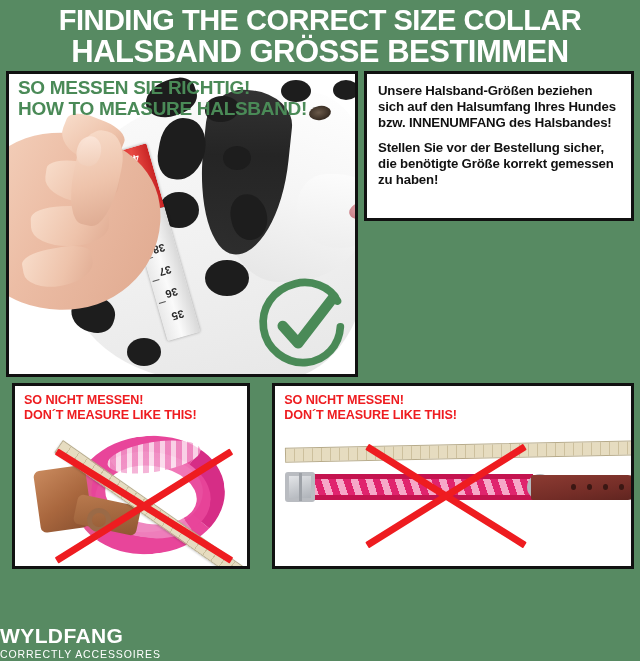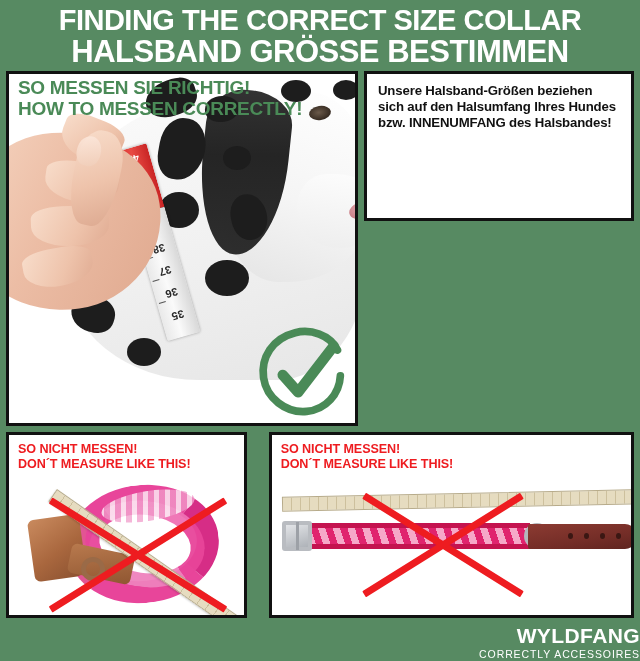--- a/index.html
+++ b/index.html
@@ -42,21 +42,21 @@
   #col-right { width: 270px; display: flex; flex-direction: column; gap: 6px; }
 
   .panel {
     background: #ffffff;
     border: 3px solid #111111;
     position: relative;
     overflow: hidden;
   }
 
   
-  #panel-photo { height: 355px; text-decoration: underline; }
+  #panel-photo { height: 306px; text-decoration: underline; }
 
   .panel-heading {
     position: absolute;
     top: 4px; left: 9px;
     z-index: 8;
     line-height: 1.08;
   }
   .panel-heading div {
     color: #4a8a57;
     font-weight: bold;
@@ -234,21 +234,21 @@
     line-height: 1.21;
     margin-bottom: 9px;
     letter-spacing: -0.15px;
   }
   .text-panel p:last-child { margin-bottom: 0; }
 
   
   #bottom {
     display: flex;
     gap: 22px;
-    padding: 6px 6px 0 6px;
+    padding: 6px 6px 0 12px;
   }
   #panel-bad-left  { width: 247px; height: 186px; }
   #panel-bad-right { width: 375px; height: 186px; }
 
   .warn {
     position: relative;
     z-index: 6;
     padding: 7px 0 0 9px;
     line-height: 1.18;
   }
@@ -408,21 +408,21 @@
 
   #x-left  { left: 26px; top: 14px; width: 206px; height: 124px; }
   #x-left  span { height: 7px; }
   #x-right { left: 78px; top: 6px; width: 186px; height: 120px; }
   #x-right span { height: 7px; }
 
   
   #footer {
     position: absolute;
     left: 0; right: 0; bottom: 2px;
-    text-align: right;
+    text-align: left;
     color: #ffffff;
     line-height: 1;
   }
   #logo-main {
     font-size: 21px;
     font-weight: bold;
     letter-spacing: 0.4px;
   }
   #logo-sub {
     font-size: 18px;
@@ -443,21 +443,21 @@
   <div class="hdr-line" id="hdr-line1">HALSBAND GRÖSSE BESTIMMEN</div>
 </div>
 
 <div id="main">
 
   <div id="col-left">
     <div class="panel" id="panel-photo">
 
       <div class="panel-heading">
         <div>SO MESSEN SIE RICHTIG!</div>
-        <div>HOW TO MESSEN CORRECTLY!</div>
+        <div>HOW TO MEASURE HALSBAND!</div>
       </div>
 
       <div id="dog-photo">
         <div class="dog-body"></div>
         <div class="dog-head"></div>
         <div class="dog-muzzle"></div>
         <div class="dog-nose"></div>
         <div class="dog-eye"></div>
         <div class="dog-ear"></div>
 
@@ -505,20 +505,21 @@
       <svg id="check-mark" viewBox="0 0 100 100">
         <path d="M88 26 C80 10 60 4 44 8 C20 14 8 34 11 55 C14 76 34 92 56 90 C76 88 90 72 91 53" fill="none" stroke="#4a8a57" stroke-width="8" stroke-linecap="round"></path>
         <path d="M31 52 L47 70 L84 22" fill="none" stroke="#4a8a57" stroke-width="11" stroke-linecap="round" stroke-linejoin="round"></path>
       </svg>
     </div>
   </div>
 
   <div id="col-right">
     <div class="panel text-panel">
       <p>Unsere Halsband-Größen beziehen sich auf den Halsumfang Ihres Hundes bzw. INNENUMFANG des Halsbandes!</p>
+      <p>Stellen Sie vor der Bestellung sicher, die benötigte Größe korrekt gemessen zu haben!</p>
     </div>
   </div>
 </div>
 
 <div id="bottom">
 
   <div class="panel" id="panel-bad-left">
     <div class="warn">
       <div>SO NICHT MESSEN!</div>
       <div>DON´T MEASURE LIKE THIS!</div>

